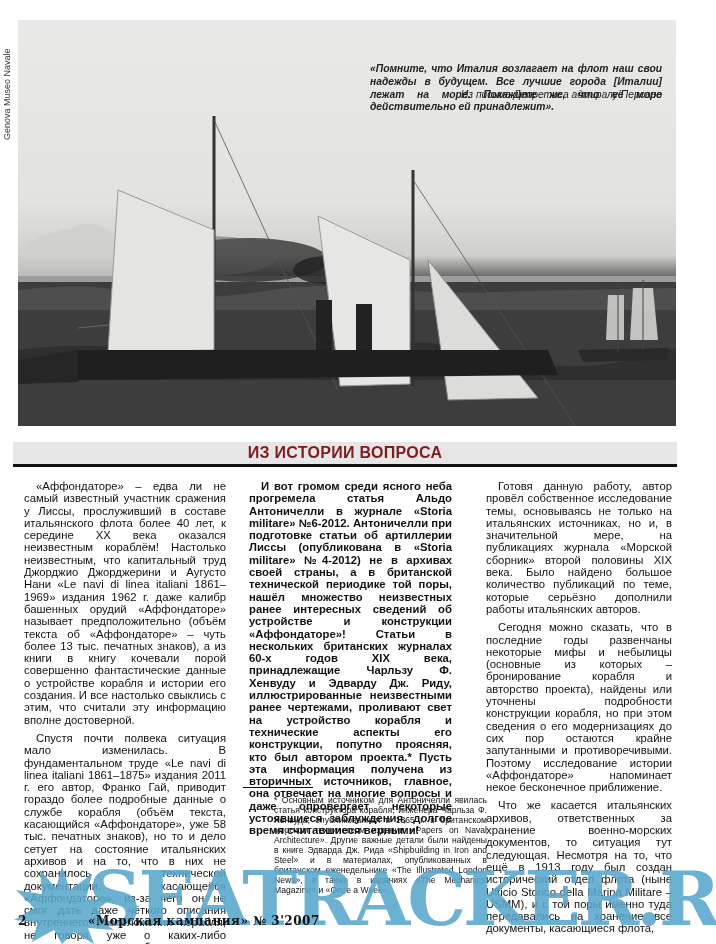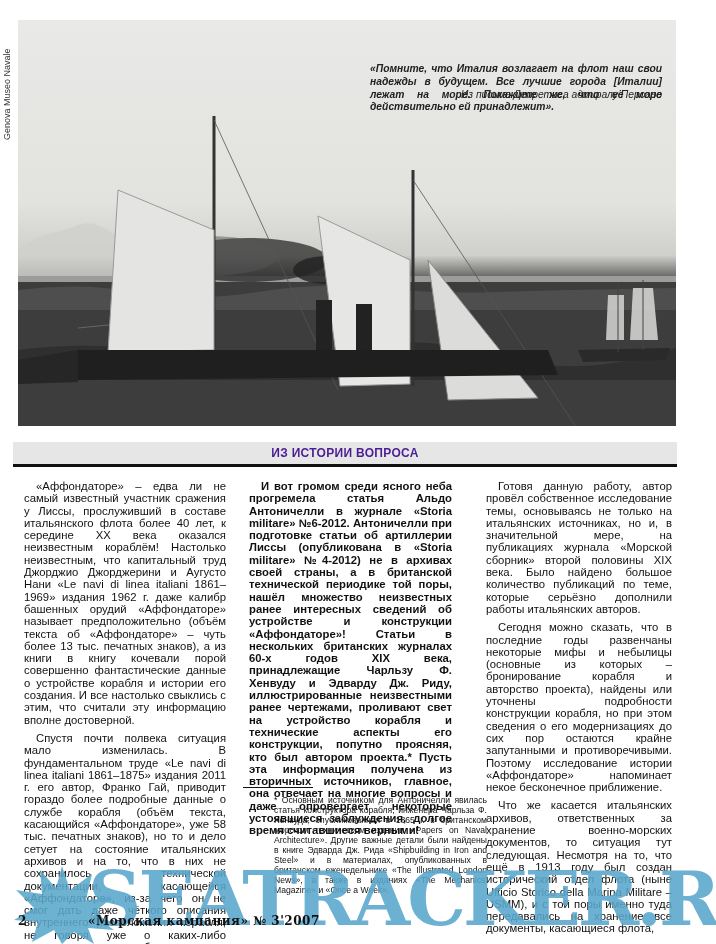--- a/index.html
+++ b/index.html
@@ -14,21 +14,21 @@
   .credit span { position: absolute; left: 0; top: 110px; transform: rotate(-90deg); transform-origin: 0 0;
                  font-size: 9px; color: #333; white-space: nowrap; }
 
   .epigraph { position: absolute; left: 370px; top: 38px; width: 292px; font-size: 10.3px; line-height: 12.8px;
               font-weight: bold; font-style: italic; color: #222; text-align: justify; margin-top: 25px; }
   .epigraph-src { position: absolute; left: 370px; top: 89px; width: 292px; text-align: right; font-size: 10.3px; color: #222; font-style: italic; }
 
   
   .section-head { position: absolute; left: 13px; top: 442px; width: 664px; height: 22px; background: #e6e6e6;
                   border-bottom: 3px solid #111; text-align: center; }
-  .section-head span { font-size: 12px; font-weight: bold; line-height: 22px; letter-spacing: 0.3px; color: #4c1d95; }
+  .section-head span { font-size: 16px; font-weight: bold; line-height: 22px; letter-spacing: 0.3px; color: #7f1d1d; }
 
   
   .col { position: absolute; top: 474px; font-size: 11.3px; line-height: 12.3px; text-align: justify; color: #111; }
   .col p { margin: 6px; text-indent: 12px; }
   .col1 { left: 18px; width: 214px; }
   .col2 { left: 243px; width: 215px; font-weight: bold; }
   .col3 { left: 480px; width: 198px; }
 
   .fn-rule { position: absolute; left: 243px; top: 787px; width: 70px; border-top: 1px solid #111; }
   .footnote { position: absolute; left: 243px; top: 795px; width: 213px; font-size: 8.6px; line-height: 10px;

